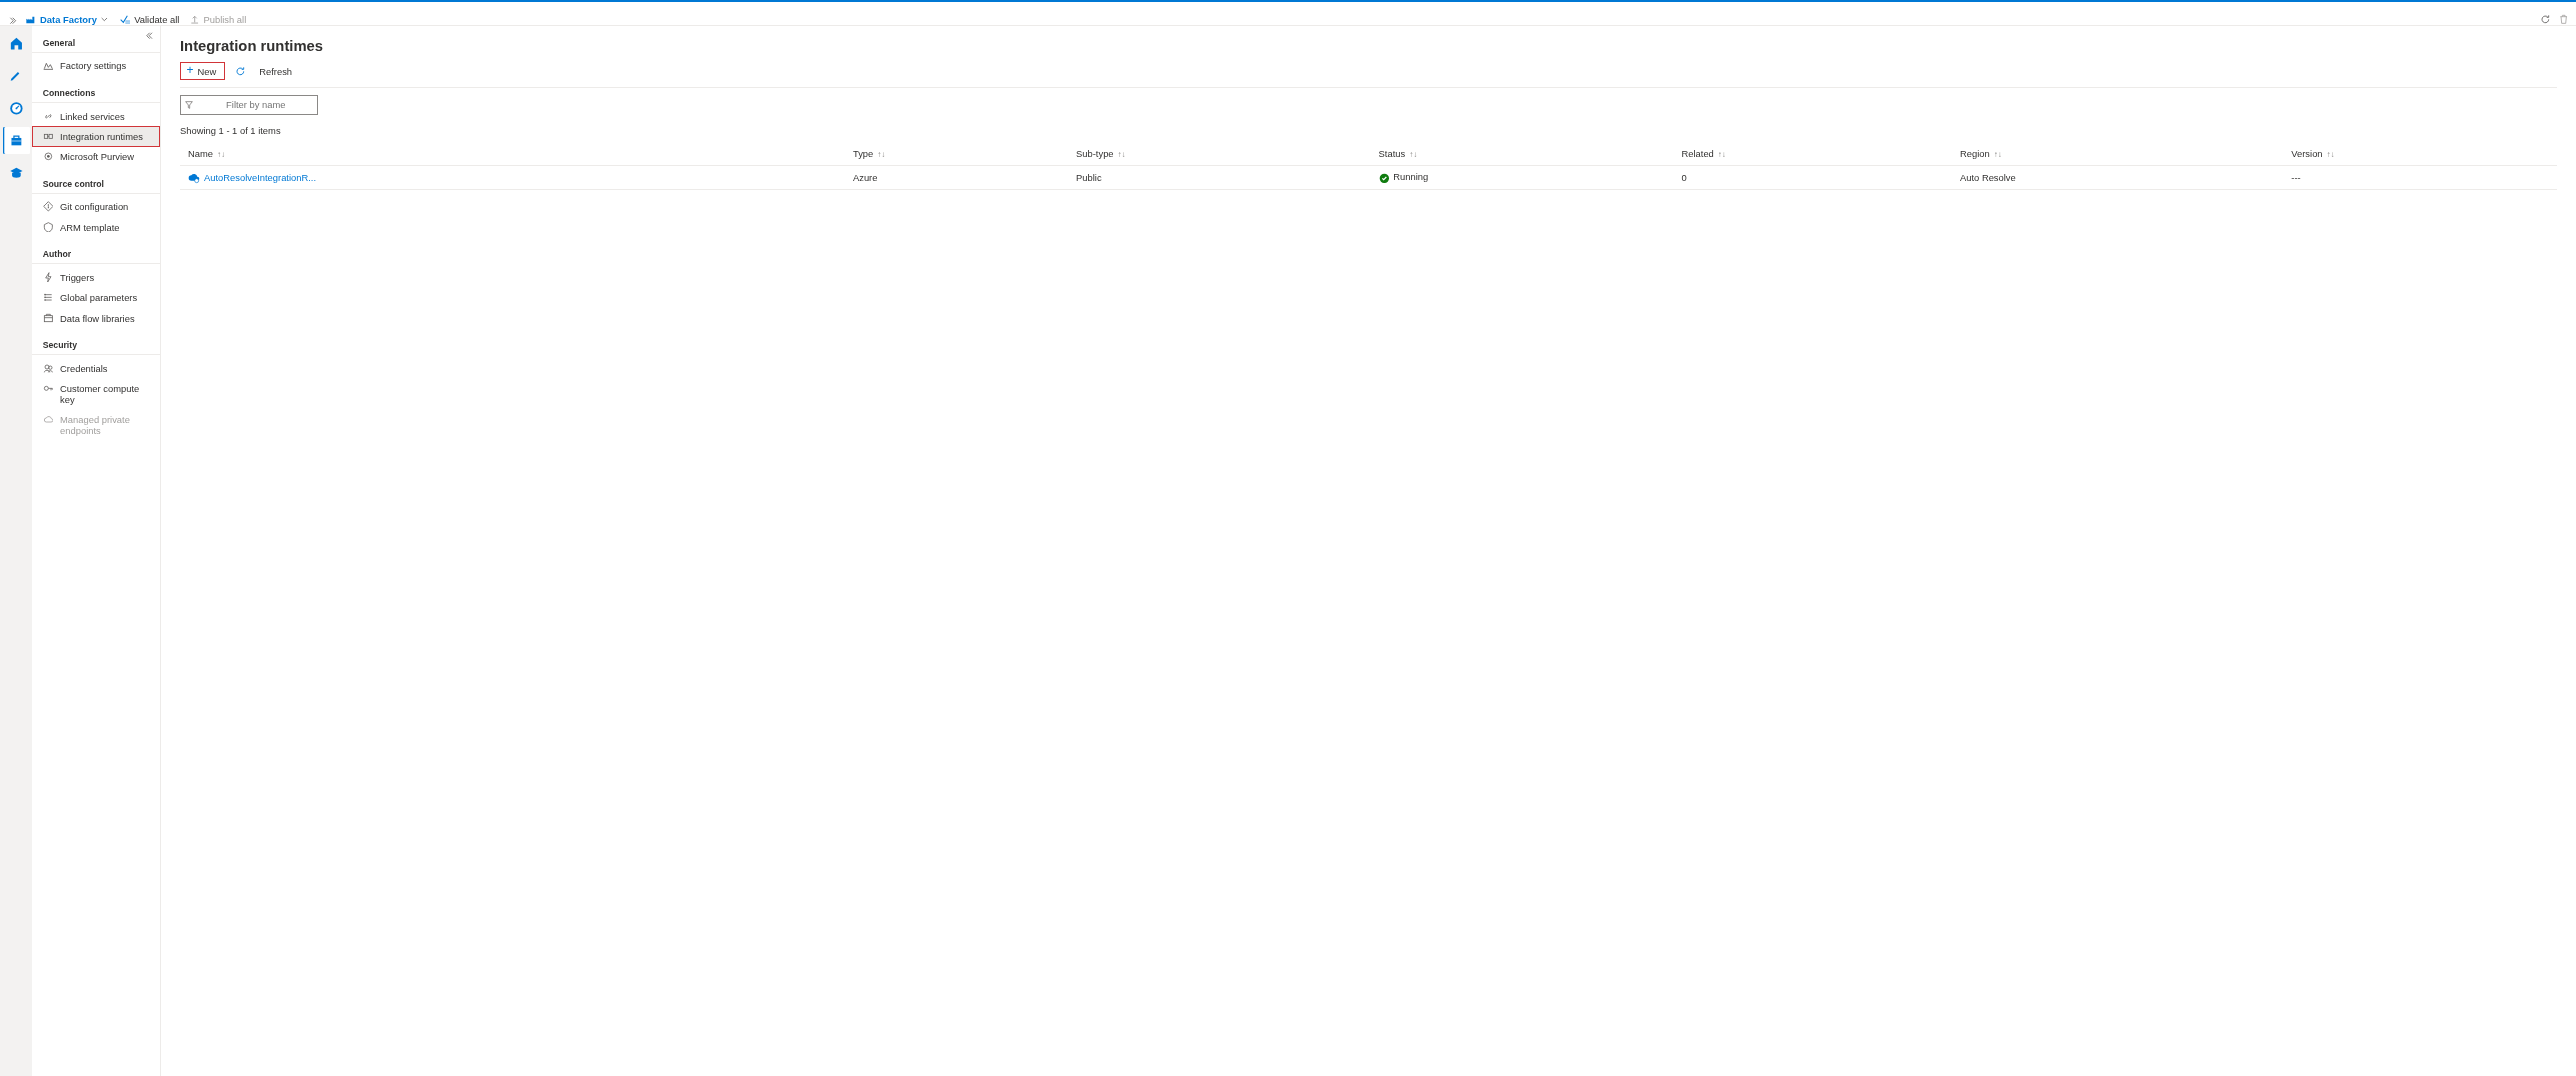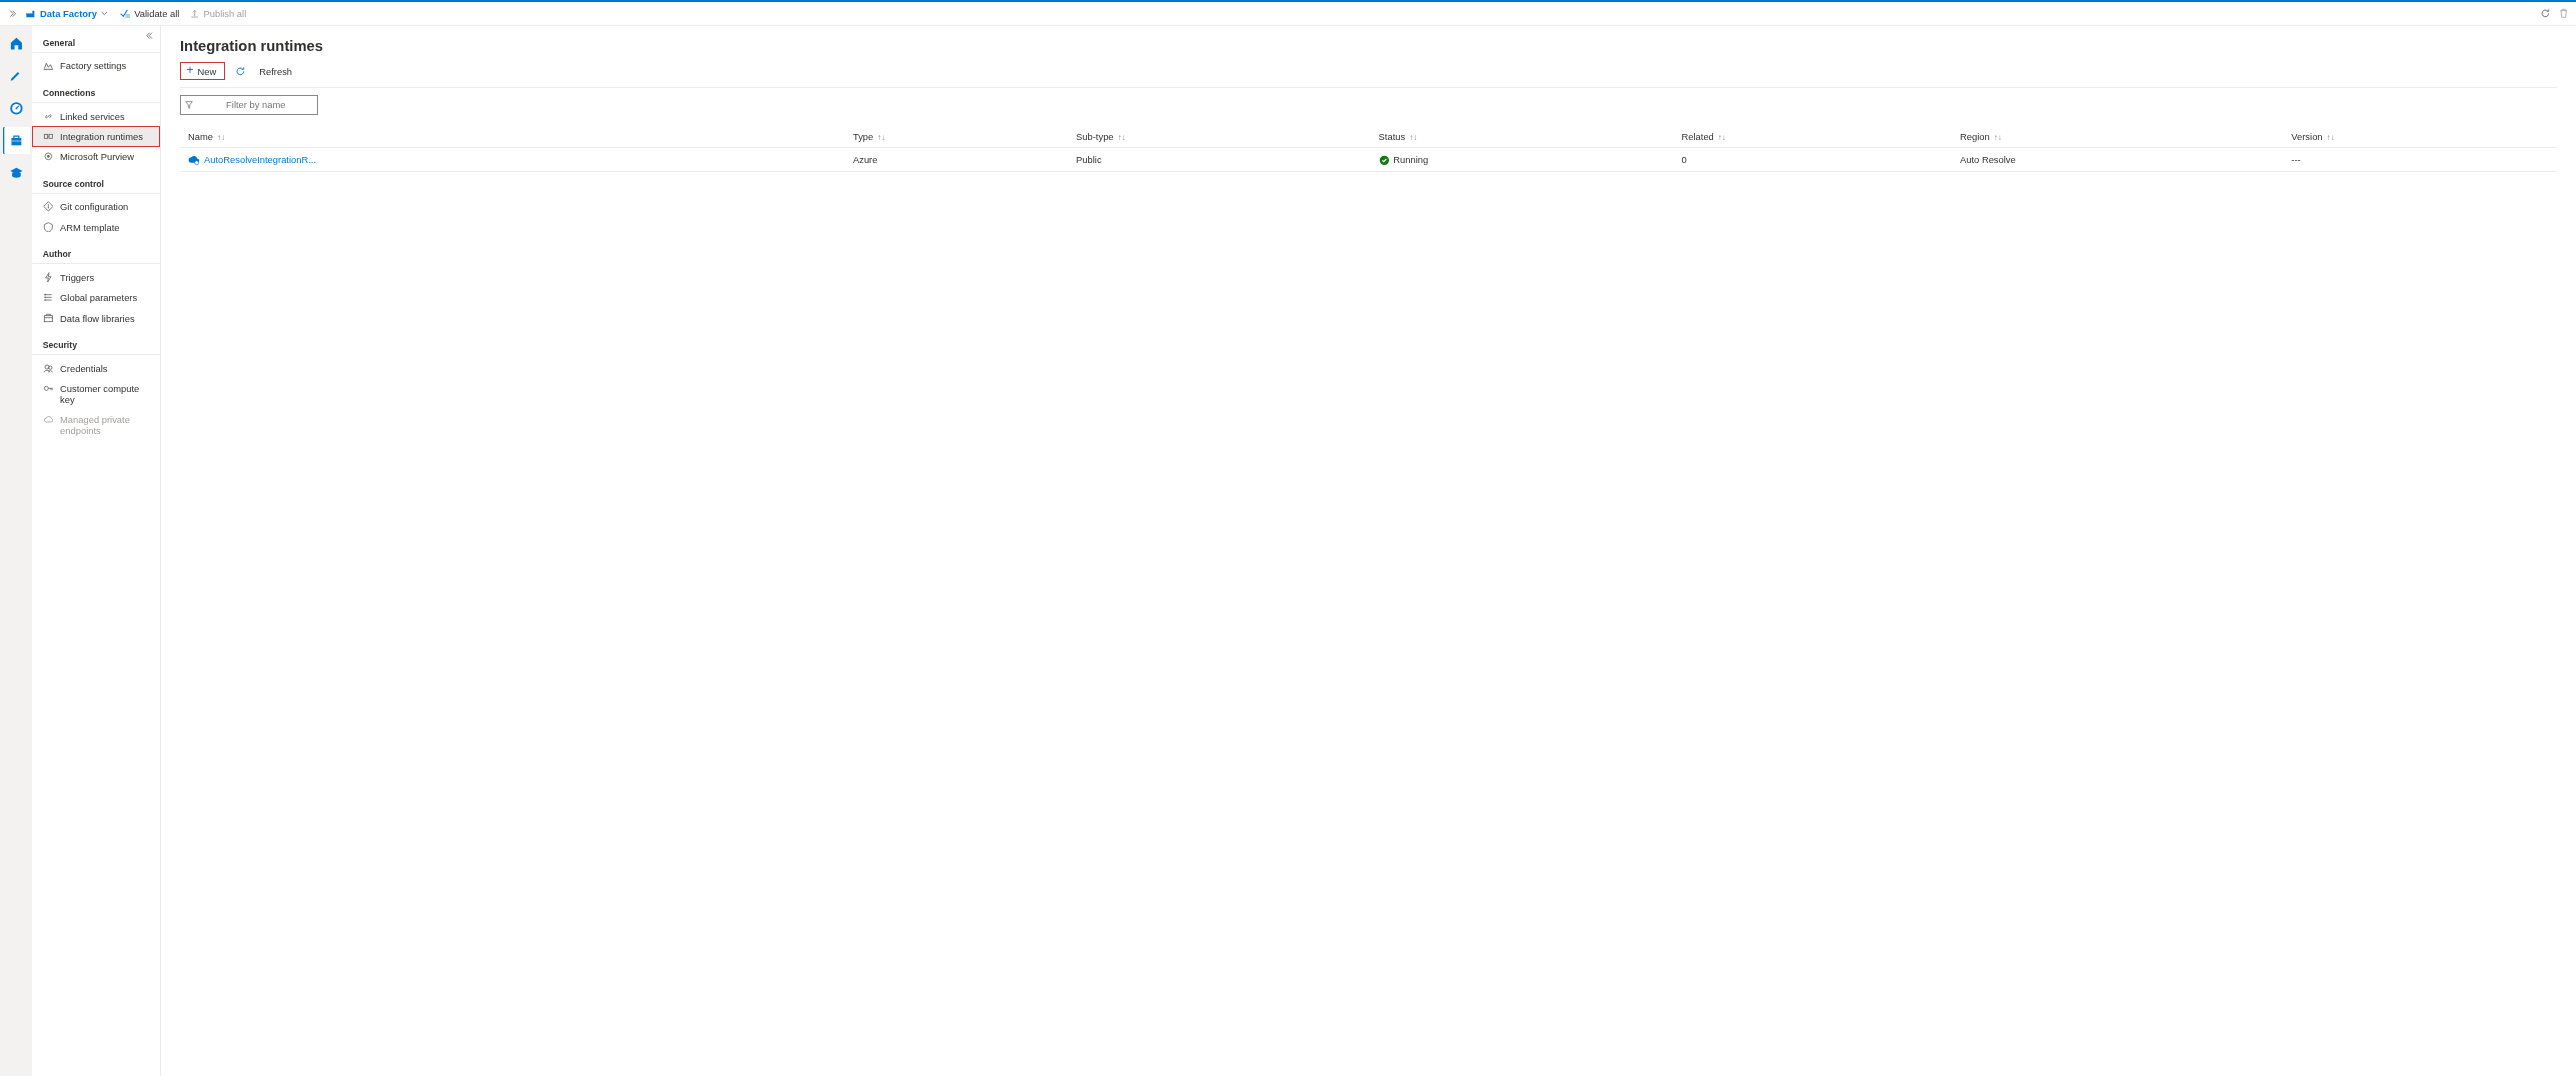--- a/index.html
+++ b/index.html
@@ -1,19 +1,19 @@
 <!DOCTYPE html>
 <html><head>
 <meta charset="utf-8">
 <style>
   * { box-sizing: border-box; }
   html, body { margin: 0; padding: 0; font-family: "Segoe UI", -apple-system, sans-serif; font-size: 9.4px; color: #323130; background: #fff; }
   .app { display: flex; flex-direction: column; height: 100vh; }
   .topbar-accent { height: 2px; background: #0078d4; }
-  .topbar { display: flex; align-items: center; height: 24px; padding: 0 8px; border-bottom: 0.7px solid #edebe9; }
+  .topbar { display: flex; align-items: flex-end; height: 24px; padding: 0 8px; border-bottom: 0.7px solid #edebe9; }
   .topbar .chevrons { color: #605e5c; margin-right: 8px; cursor: pointer; }
   .topbar .breadcrumb { display: inline-flex; align-items: center; color: #0078d4; font-weight: 600; gap: 4px; margin-right: 12px; cursor: pointer; }
   .topbar .tool { display: inline-flex; align-items: center; gap: 4px; margin-right: 10.7px; cursor: pointer; }
   .topbar .tool.disabled { color: #a19f9d; }
   .topbar .right { margin-left: auto; display: flex; gap: 8px; color: #605e5c; }
   .topbar .right .icon-btn { cursor: pointer; }
   .body { display: flex; flex: 1; min-height: 0; }
   .rail { width: 32px; background: #f3f2f1; display: flex; flex-direction: column; align-items: center; padding-top: 4px; gap: 5.4px; }
   .rail-item { width: 27px; height: 27px; display: flex; align-items: center; justify-content: center; cursor: pointer; color: #0078d4; border-radius: 1.3px; }
   .rail-item.active { background: #fff; box-shadow: inset 1.3px 0 0 #0078d4; }
@@ -279,20 +279,21 @@
         <span class="filter-wrap">
           <span class="ficon">
             <svg width="8" height="8" viewBox="0 0 12 12">
                 <path d="M1 1h10L7 6v5l-2-1V6L1 1z" stroke="#605e5c" stroke-width="1" fill="none"></path>
               </svg>
           </span>
           <input type="text" placeholder="Filter by name" style="">
         </span>
       </div>
 
+      <div class="count">Showing 1 - 1 of 1 items</div>
 
       <table>
         <thead>
           <tr id="table-head-row">
               <th><span>Name</span><span class="sort">↑↓</span></th>
               <th><span>Type</span><span class="sort">↑↓</span></th>
               <th><span>Sub-type</span><span class="sort">↑↓</span></th>
               <th><span>Status</span><span class="sort">↑↓</span></th>
               <th><span>Related</span><span class="sort">↑↓</span></th>
               <th><span>Region</span><span class="sort">↑↓</span></th>

